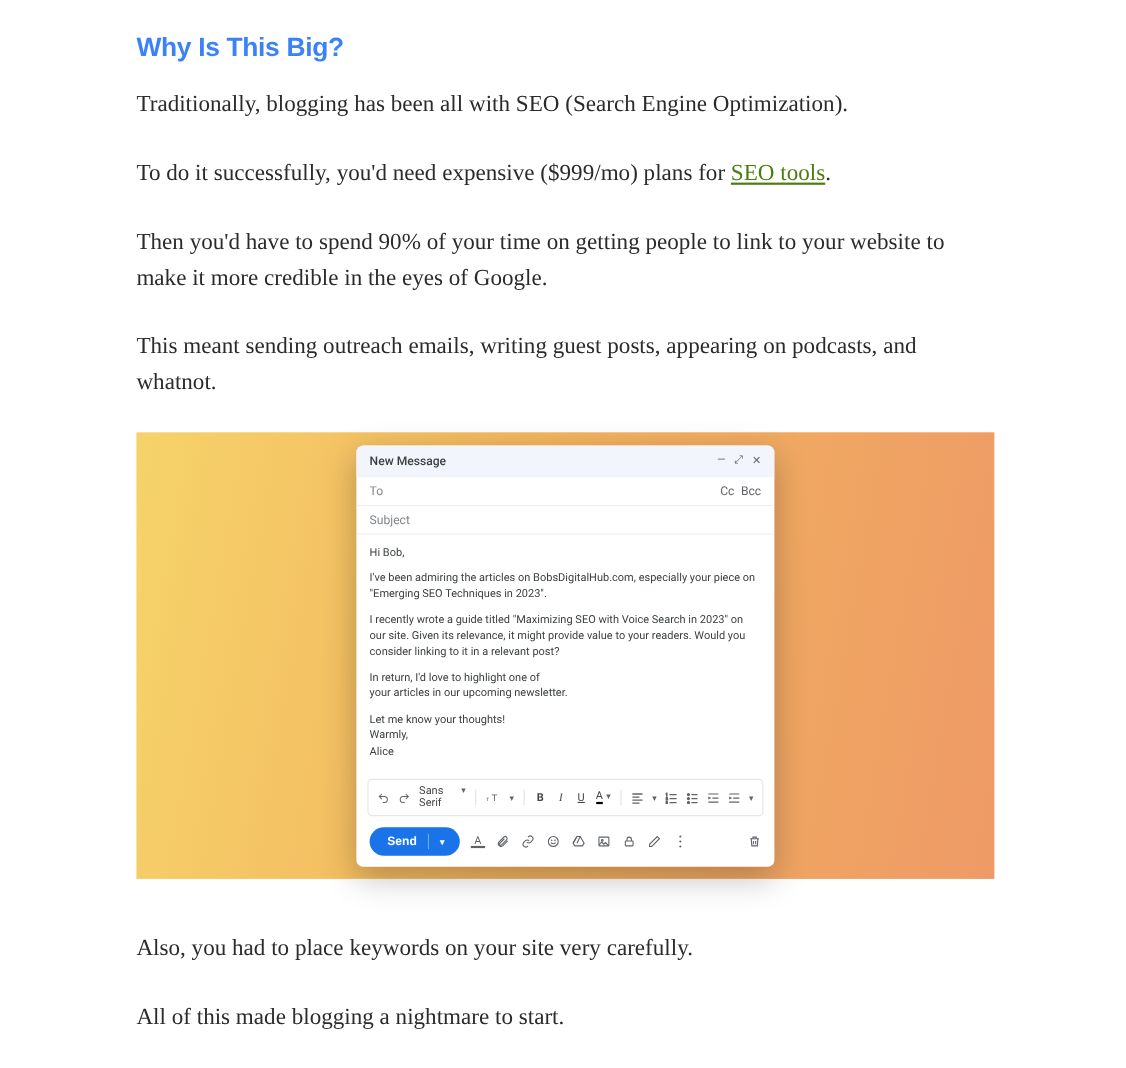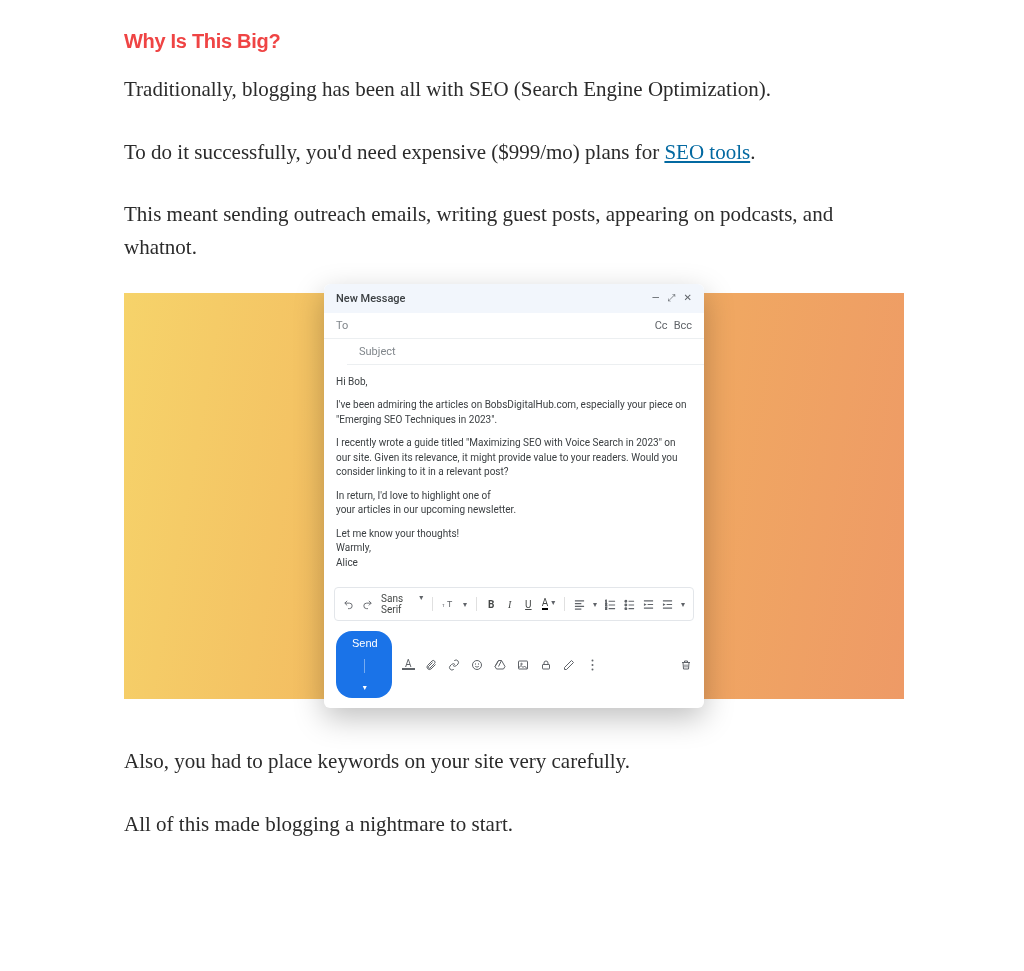--- a/index.html
+++ b/index.html
@@ -10,33 +10,33 @@
     width: 1024px;
     padding: 30px 0 40px 0;
   }
   .content {
     width: 780px;
     margin-left: 124px;
   }
   h2 {
     font-family: -apple-system, BlinkMacSystemFont, 'Segoe UI', Helvetica, Arial, sans-serif;
     font-weight: 800;
-    font-size: 20px;
-    color: #ef4444;
+    font-size: 24px;
+    color: #3b82f6;
     margin-bottom: 20px;
     letter-spacing: -0.3px;
   }
   p.body {
     font-size: 21px;
     line-height: 1.55;
     color: #2b2b2b;
     margin-bottom: 30px;
   }
   a.inline {
-    color: #0369a1;
+    color: #4d7c0f;
     text-decoration: underline;
   }
   .email-figure {
     width: 780px;
     height: 406px;
     background: linear-gradient(100deg, #f6d36a 0%, #f2b45e 45%, #ee9a66 100%);
     display: flex;
     align-items: center;
     justify-content: center;
     margin: 12px 0 46px 0;
@@ -66,21 +66,21 @@
   .compose-header .win-icons span { font-size: 10px; cursor: pointer; }
   .row {
     padding: 6px 12px;
     border-bottom: 1px solid #eceff1;
     display: flex;
     align-items: center;
     justify-content: space-between;
     font-size: 11px;
     color: #80868b;
   }
-  .row.subject { border-bottom: 1px solid #eceff1; margin-left: 23px; }
+  .row.subject { border-bottom: 1px solid #eceff1; }
   .ccbcc { display: flex; gap: 6px; color: #5f6368; font-size: 11px; align-items: center; }
   .body-area {
     padding: 10px 12px 8px 12px;
     font-size: 10px;
     line-height: 1.45;
     color: #3c4043;
   }
   .body-area p { margin-bottom: 9px; font-family: inherit; }
   .format-bar {
     margin: 0 10px;
@@ -108,45 +108,45 @@
     justify-content: space-between;
   }
   .send-left { display: flex; align-items: center; gap: 10px; }
   .send-btn {
     background: #1a73e8;
     color: #fff;
     border: none;
     border-radius: 16px;
     padding: 6px 14px 6px 16px;
     font-size: 11px;
-    font-weight: 400;
+    font-weight: 700;
     display: flex;
     align-items: center;
     gap: 10px;
     cursor: pointer;
-    flex-direction: column;
   }
   .send-btn .divider { width:1px; height:14px; background: rgba(255,255,255,0.4); }
   .send-btn .chev { font-size: 8px; }
   .tool-icons { display:flex; align-items:center; gap:10px; color:#5f6368; }
   .tool-icons .ti { width:13px; height:13px; display:inline-flex; align-items:center; justify-content:center; font-size:11px; }
   svg { display:block; }
 </style>
 </head>
 <body>
 
 <div class="content">
   <h2>Why Is This Big?</h2>
 
   <p class="body">Traditionally, blogging has been all with SEO (Search Engine Optimization).</p>
 
   <p class="body">
     <span>To do it successfully, you'd need expensive ($999/mo) plans for </span><a href="#" class="inline">SEO tools</a><span>.</span>
   </p>
 
+  <p class="body">Then you'd have to spend 90% of your time on getting people to link to your website to make it more credible in the eyes of Google.</p>
 
   <p class="body">This meant sending outreach emails, writing guest posts, appearing on podcasts, and whatnot.</p>
 
   <div class="email-figure">
     <div class="compose">
       <div class="compose-header">
         <span class="title">New Message</span>
         <div class="win-icons">
           <span>—</span>
           <span>⤢</span>

